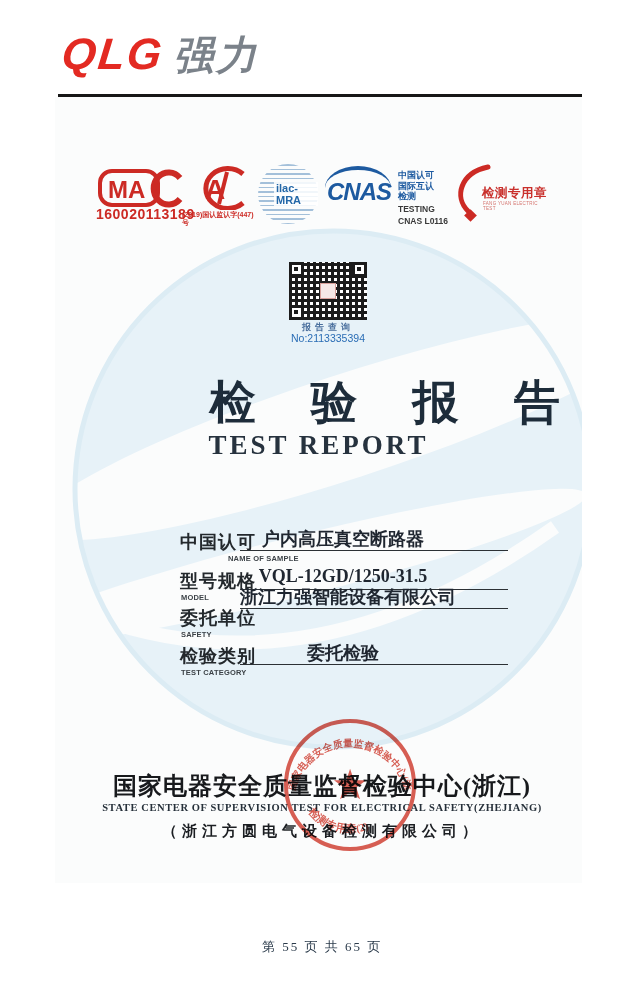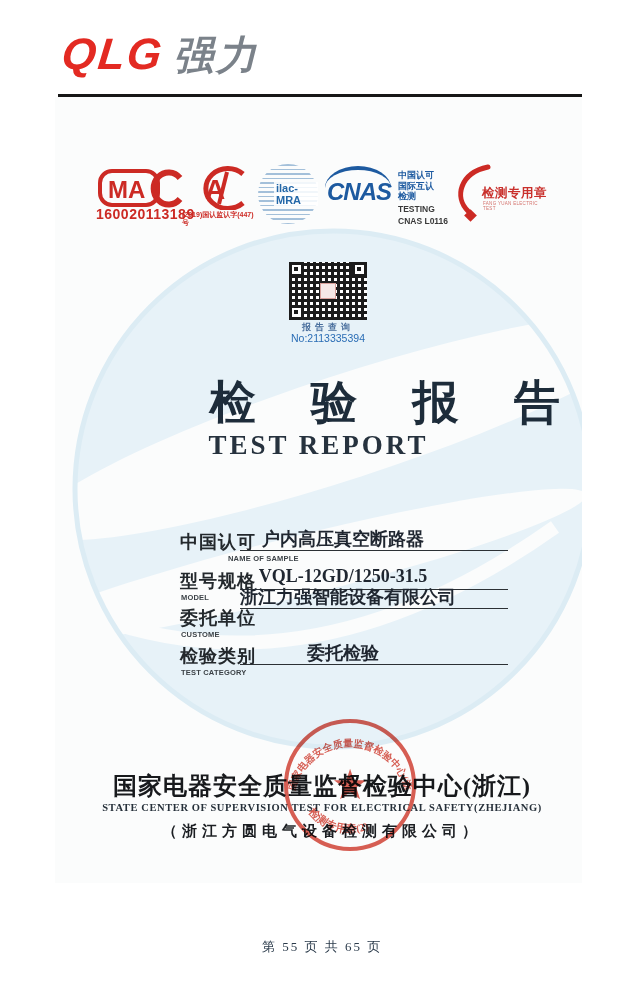--- a/index.html
+++ b/index.html
@@ -170,21 +170,21 @@
   <span class="fen">NAME OF SAMPLE</span>
 </div>
 <div class="abs frow r2">
   <span class="flabel">型号规格</span>
   <span class="fvalue">VQL-12GD/1250-31.5</span>
   <span class="fen">MODEL</span>
 </div>
 <div class="abs frow r3">
   <span class="flabel">委托单位</span>
   <span class="fvalue">浙江力强智能设备有限公司</span>
-  <span class="fen">CUSTOME</span>
+  <span class="fen">SAFETY</span>
 </div>
 <div class="abs frow r4">
   <span class="flabel">检验类别</span>
   <span class="fvalue">委托检验</span>
   <span class="fen">TEST CATEGORY</span>
 </div>
 
 <div class="abs center-cn">国家电器安全质量监督检验中心(浙江)</div>
 <div class="abs center-en">STATE CENTER OF SUPERVISION TEST FOR ELECTRICAL SAFETY(ZHEJIANG)</div>
 <div class="abs center-sub">（浙江方圆电气设备检测有限公司）</div>

